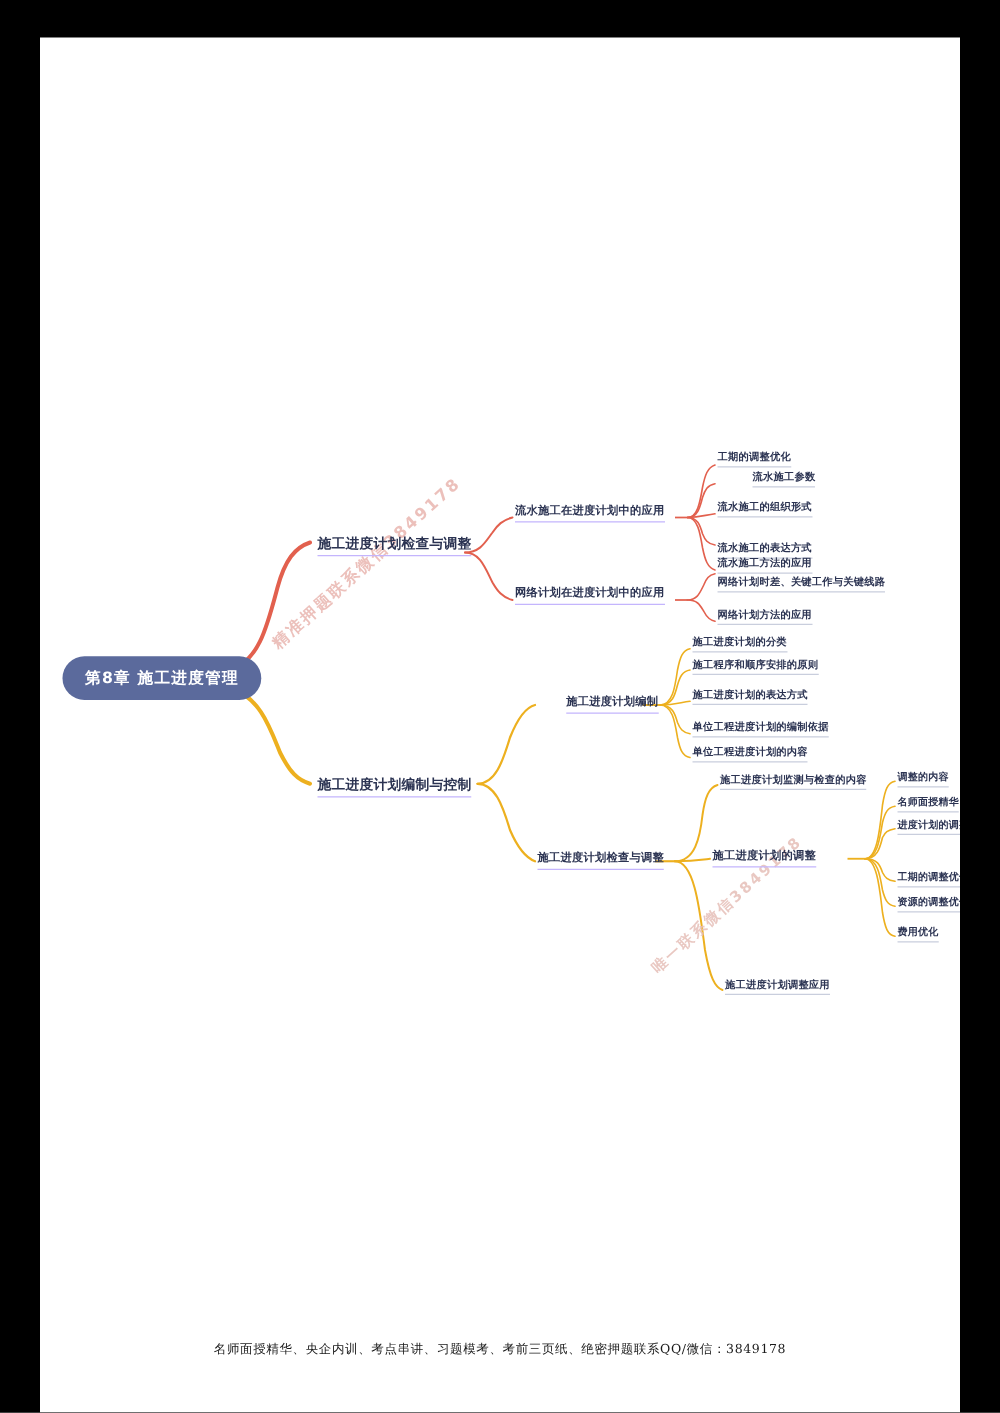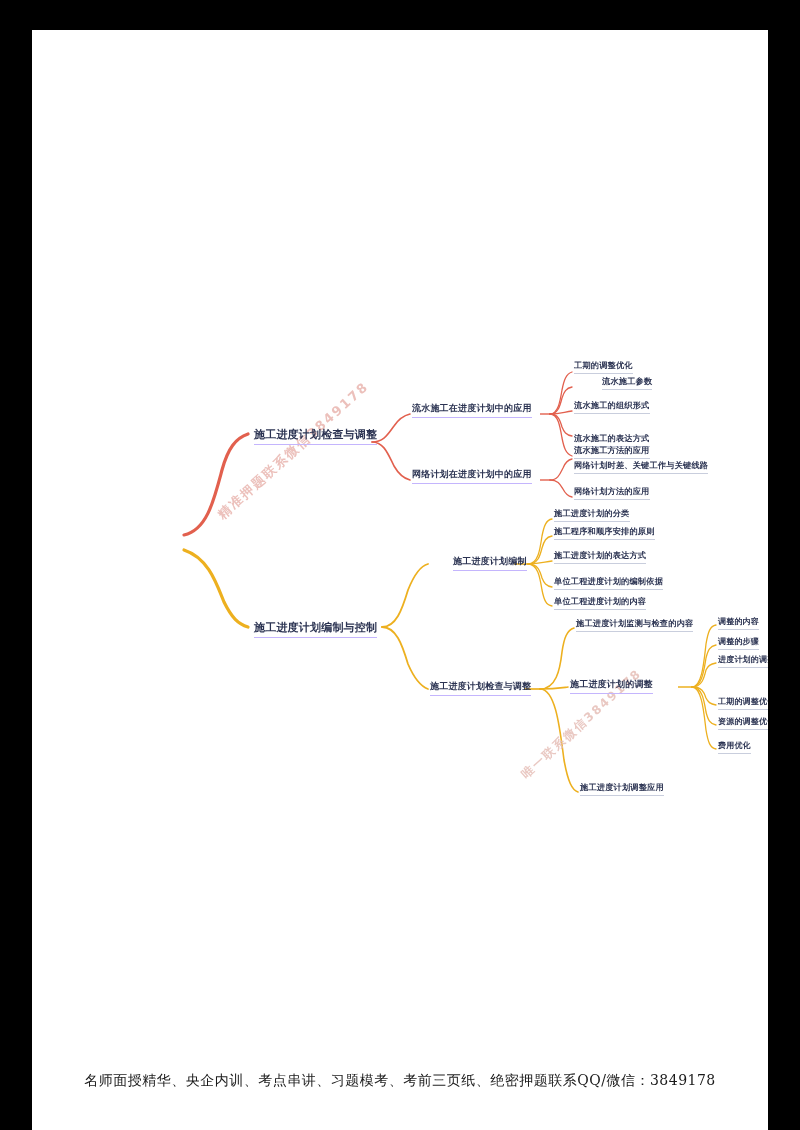--- a/index.html
+++ b/index.html
@@ -89,21 +89,21 @@
   .watermark.wm2 {
     color: #e6bfb8;
     font-size: 12px;
   }
   .footer {
     position: absolute;
     left: 0;
     top: 1042px;
     width: 736px;
     text-align: center;
-    font-size: 14px;
+    font-size: 10px;
     color: #1a1a1a;
     font-family: "DejaVu Serif", "Liberation Serif", serif;
     letter-spacing: 0.5px;
   }
 </style>
 </head>
 <body>
 
 <div id="page">
   <div id="canvas">
@@ -148,20 +148,21 @@
       <path d="M660,657 C670,657 672,640 674,628 C676,620 678,616 684,615" stroke="#edb01f" stroke-width="1.3" fill="none" stroke-linecap="round"></path>
       <path d="M660,657 C670,657 672,648 674,640 C676,636 678,634 684,633" stroke="#edb01f" stroke-width="1.3" fill="none" stroke-linecap="round"></path>
       <path d="M660,657 C670,657 672,662 674,668 C676,672 678,674 684,675" stroke="#edb01f" stroke-width="1.3" fill="none" stroke-linecap="round"></path>
       <path d="M660,657 C670,657 672,670 674,682 C676,690 678,694 684,695" stroke="#edb01f" stroke-width="1.3" fill="none" stroke-linecap="round"></path>
       <path d="M660,657 C670,657 672,684 674,700 C676,712 678,718 684,719" stroke="#edb01f" stroke-width="1.3" fill="none" stroke-linecap="round"></path>
     </svg>
 
     <div class="watermark" style="left:182px; top:480px;">精准押题联系微信3849178</div>
     <div class="watermark wm2" style="left:486px; top:740px;">唯一联系微信3849178</div>
 
+    <div class="root-node" style="left:18px; top:495px;">第8章 施工进度管理</div>
 
     <div class="node branch-node" style="left:222px; top:397px;">施工进度计划检查与调整</div>
 
     <div class="node sub-node" style="left:380px; top:372px;">流水施工在进度计划中的应用</div>
     <div class="node sub-node" style="left:380px; top:438px;">网络计划在进度计划中的应用</div>
 
     <div class="node leaf-node" style="left:542px; top:330px;">工期的调整优化</div>
     <div class="node leaf-node" style="left:542px; top:346px;margin-left:28px;">流水施工参数</div>
     <div class="node leaf-node" style="left:542px; top:370px;">流水施工的组织形式</div>
     <div class="node leaf-node" style="left:542px; top:403px;">流水施工的表达方式</div>
@@ -178,21 +179,21 @@
     <div class="node leaf-node" style="left:522px; top:496px;">施工程序和顺序安排的原则</div>
     <div class="node leaf-node" style="left:522px; top:520px;">施工进度计划的表达方式</div>
     <div class="node leaf-node" style="left:522px; top:546px;">单位工程进度计划的编制依据</div>
     <div class="node leaf-node" style="left:522px; top:566px;">单位工程进度计划的内容</div>
 
     <div class="node leaf-node" style="left:544px; top:588px;">施工进度计划监测与检查的内容</div>
     <div class="node sub-node" style="left:538px; top:648px;">施工进度计划的调整</div>
     <div class="node leaf-node" style="left:548px; top:752px;">施工进度计划调整应用</div>
 
     <div class="node leaf-node deep" style="left:686px; top:586px;">调整的内容</div>
-    <div class="node leaf-node deep" style="left:686px; top:606px;">调整的步骤</div>
+    <div class="node leaf-node deep" style="left:686px; top:606px;">名师面授精华</div>
     <div class="node leaf-node deep" style="left:686px; top:624px;">进度计划的调整</div>
     <div class="node leaf-node deep" style="left:686px; top:666px;">工期的调整优化</div>
     <div class="node leaf-node deep" style="left:686px; top:686px;">资源的调整优化</div>
     <div class="node leaf-node deep" style="left:686px; top:710px;">费用优化</div>
 
   </div>
 
   <div class="footer">名师面授精华、央企内训、考点串讲、习题模考、考前三页纸、绝密押题联系QQ/微信：3849178</div>
 </div>
 

